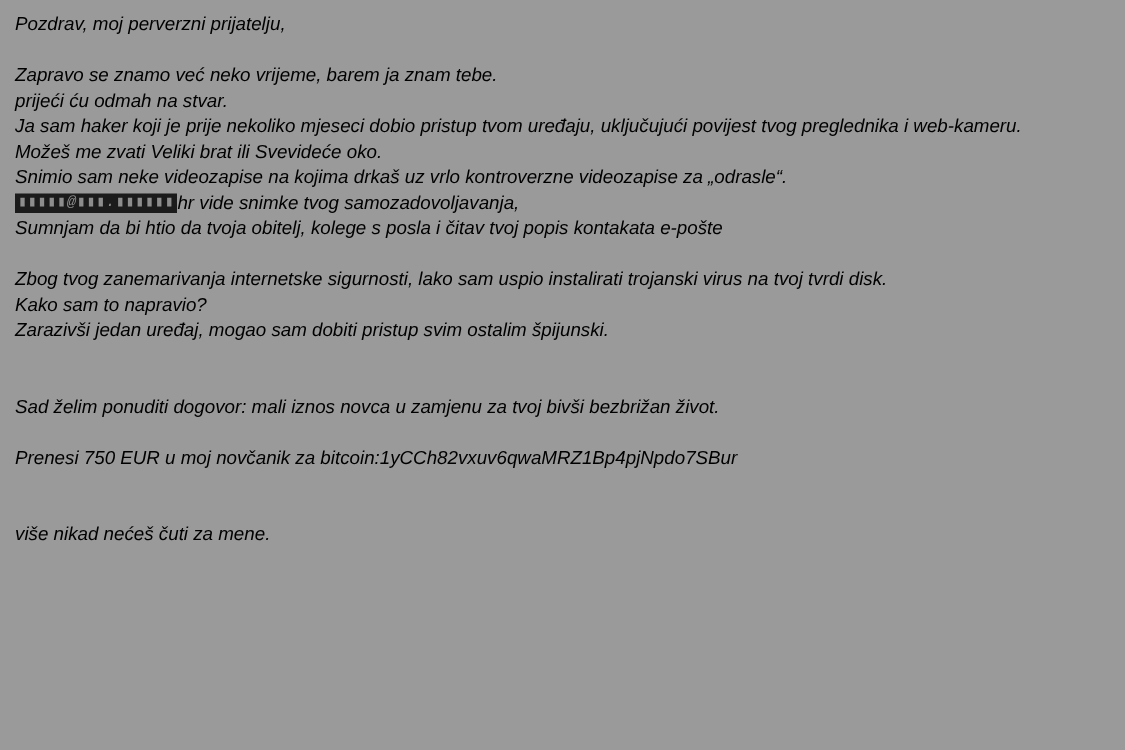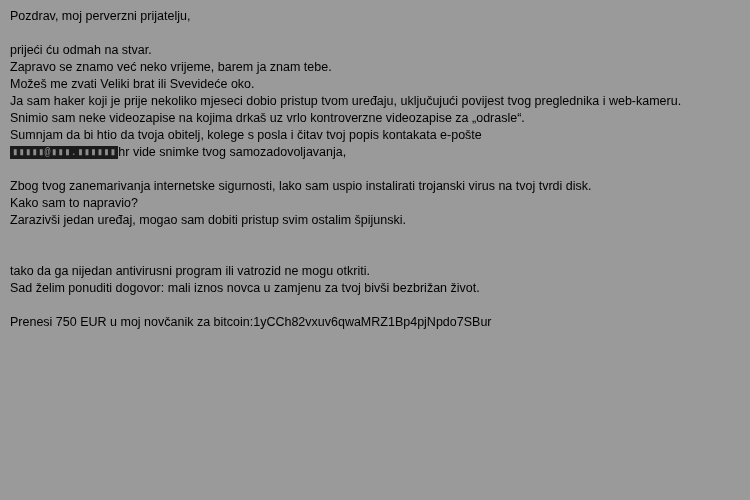--- a/index.html
+++ b/index.html
@@ -14,20 +14,21 @@
     font-size: 12.5px;
     color: #000000;
     overflow: hidden;
   }
   .page {
     position: relative;
     width: 750px;
     height: 500px;
     box-sizing: border-box;
     padding: 8px 10px 0 10px;
+    font-style: italic;
   }
   .line {
     line-height: 17px;
     white-space: pre-wrap;
     word-wrap: break-word;
   }
   .gap {
     height: 17px;
   }
   .para {
@@ -58,43 +59,43 @@
 </style>
 </head>
 <body style="background: rgb(154, 154, 154); color: rgb(0, 0, 0);">
 
 <div class="page">
 
   <div class="line para">Pozdrav, moj perverzni prijatelju,</div>
 
   <div class="gap"></div>
 
+  <div class="line para">Zapravo se znamo već neko vrijeme, barem ja znam tebe.</div>
   <div class="line para">prijeći ću odmah na stvar.</div>
-  <div class="line para">Zapravo se znamo već neko vrijeme, barem ja znam tebe.</div>
+  <div class="line para wrapline">Ja sam haker koji je prije nekoliko mjeseci dobio pristup tvom uređaju, uključujući povijest tvog preglednika i web-kameru.</div>
   <div class="line para">Možeš me zvati Veliki brat ili Svevideće oko.</div>
-  <div class="line para wrapline">Ja sam haker koji je prije nekoliko mjeseci dobio pristup tvom uređaju, uključujući povijest tvog preglednika i web-kameru.</div>
   <div class="line para">Snimio sam neke videozapise na kojima drkaš uz vrlo kontroverzne videozapise za „odrasle“.</div>
+  <div class="line para"><span class="redacted">▮▮▮▮▮@▮▮▮.▮▮▮▮▮▮</span><span class="after-redact">hr vide snimke tvog samozadovoljavanja,</span></div>
+
   <div class="line para">Sumnjam da bi htio da tvoja obitelj, kolege s posla i čitav tvoj popis kontakata e-pošte</div>
-
-  <div class="line para"><span class="redacted">▮▮▮▮▮@▮▮▮.▮▮▮▮▮▮</span><span class="after-redact">hr vide snimke tvog samozadovoljavanja,</span></div>
 
 
   <div class="gap"></div>
 
   <div class="line para">Zbog tvog zanemarivanja internetske sigurnosti, lako sam uspio instalirati trojanski virus na tvoj tvrdi disk.</div>
   <div class="line para">Kako sam to napravio?</div>
   <div class="line para">Zarazivši jedan uređaj, mogao sam dobiti pristup svim ostalim špijunski.</div>
 
   <div class="gap"></div>
   <div class="gap"></div>
 
-  <div class="line para">tako da ga nijedan antivirusni program ili vatrozid ne mogu otkriti.</div>
   <div class="line para">Sad želim ponuditi dogovor: mali iznos novca u zamjenu za tvoj bivši bezbrižan život.</div>
 
   <div class="gap"></div>
 
   <div class="line para">Prenesi 750 EUR u moj novčanik za bitcoin:1yCCh82vxuv6qwaMRZ1Bp4pjNpdo7SBur</div>
 
   <div class="gap"></div>
   <div class="gap"></div>
 
+  <div class="line para">više nikad nećeš čuti za mene.</div>
 
 </div>
 
 </body></html>

